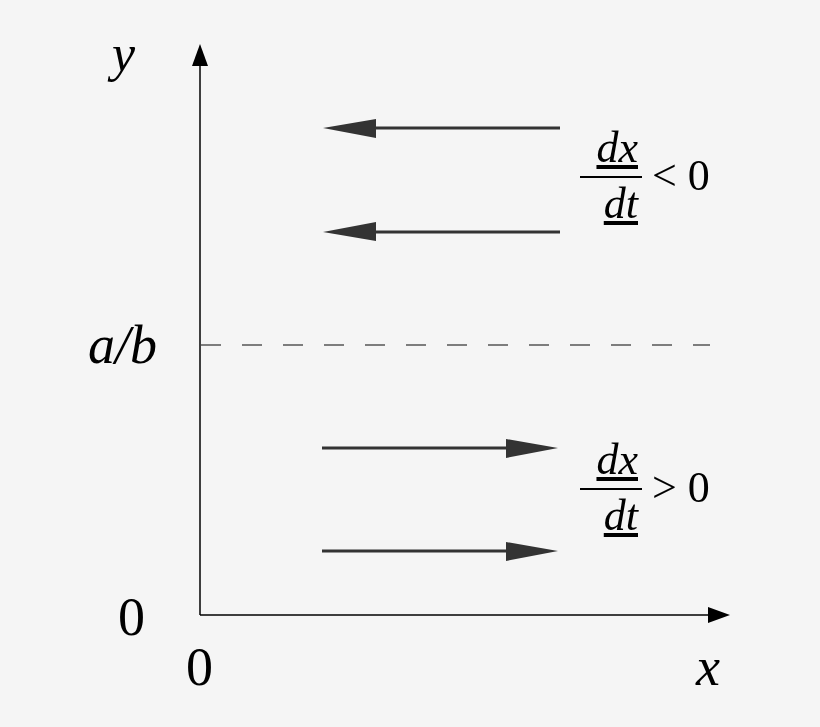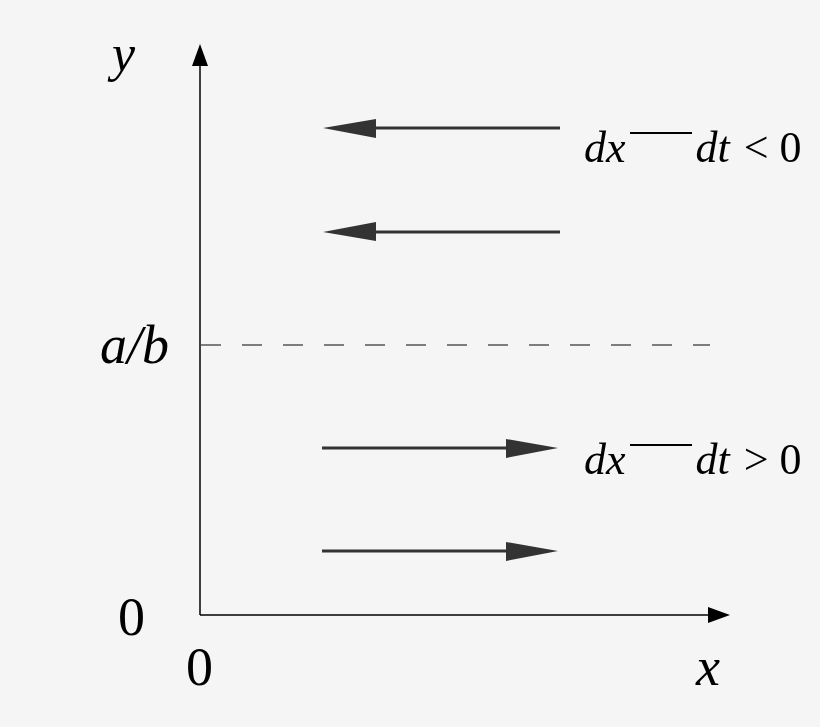--- a/index.html
+++ b/index.html
@@ -1,21 +1,21 @@
 <!DOCTYPE html>
 <html><head>
 <meta charset="utf-8">
 <style>
   html, body { margin: 0; padding: 0; }
   body { width: 820px; height: 727px; background: #f5f5f5; overflow: hidden; position: relative; }
   svg { position: absolute; left: 0; top: 0; }
   .lbl { position: absolute; font-family: "Liberation Serif", serif; color: #000; line-height: 1; white-space: nowrap; }
   .ital { font-style: italic; }
   .frac { position: absolute; font-family: "Liberation Serif", serif; display: flex; align-items: center; }
-  .frac .fr { display: flex; align-items: flex-start; }
+  .frac .fr { display: flex; flex-direction: column; align-items: flex-end; text-decoration: underline; }
   .frac .num, .frac .den { font-style: italic; font-size: 44px; line-height: 1; padding: 0 4px; }
   .frac .bar { width: 62px; height: 2px; background: #000; margin: 6px 0 4px 0; }
   .frac .rel { font-size: 44px; margin-left: 10px; line-height: 1; }
 </style>
 </head>
 <body>
 
 <svg width="820" height="727" viewBox="0 0 820 727">
 
   <line x1="200" y1="615" x2="200" y2="62" stroke="#000" stroke-width="1.5"></line>
@@ -39,21 +39,21 @@
     <line x1="322" y1="448" x2="512" y2="448" stroke="#333" stroke-width="3"></line>
     <polygon points="558,448 506,439 506,458" fill="#333"></polygon>
   </g>
   <g>
     <line x1="322" y1="551" x2="512" y2="551" stroke="#333" stroke-width="3"></line>
     <polygon points="558,551 506,542 506,561" fill="#333"></polygon>
   </g>
 </svg>
 
 <div class="lbl ital" style="left:112px; top:28px; font-size:52px;">y</div>
-<div class="lbl ital" style="left:100px; top:318px; font-size:54px;">a/b</div>
+<div class="lbl ital" style="left:88px; top:318px; font-size:54px;">a/b</div>
 <div class="lbl" style="left:118px; top:590px; font-size:54px;">0</div>
 <div class="lbl" style="left:186px; top:640px; font-size:54px;">0</div>
 <div class="lbl ital" style="left:696px; top:640px; font-size:54px;">x</div>
 
 <div class="frac" style="left:580px; top:126px;">
   <div class="fr">
     <span class="num">dx</span>
     <span class="bar"></span>
     <span class="den">dt</span>
   </div>

